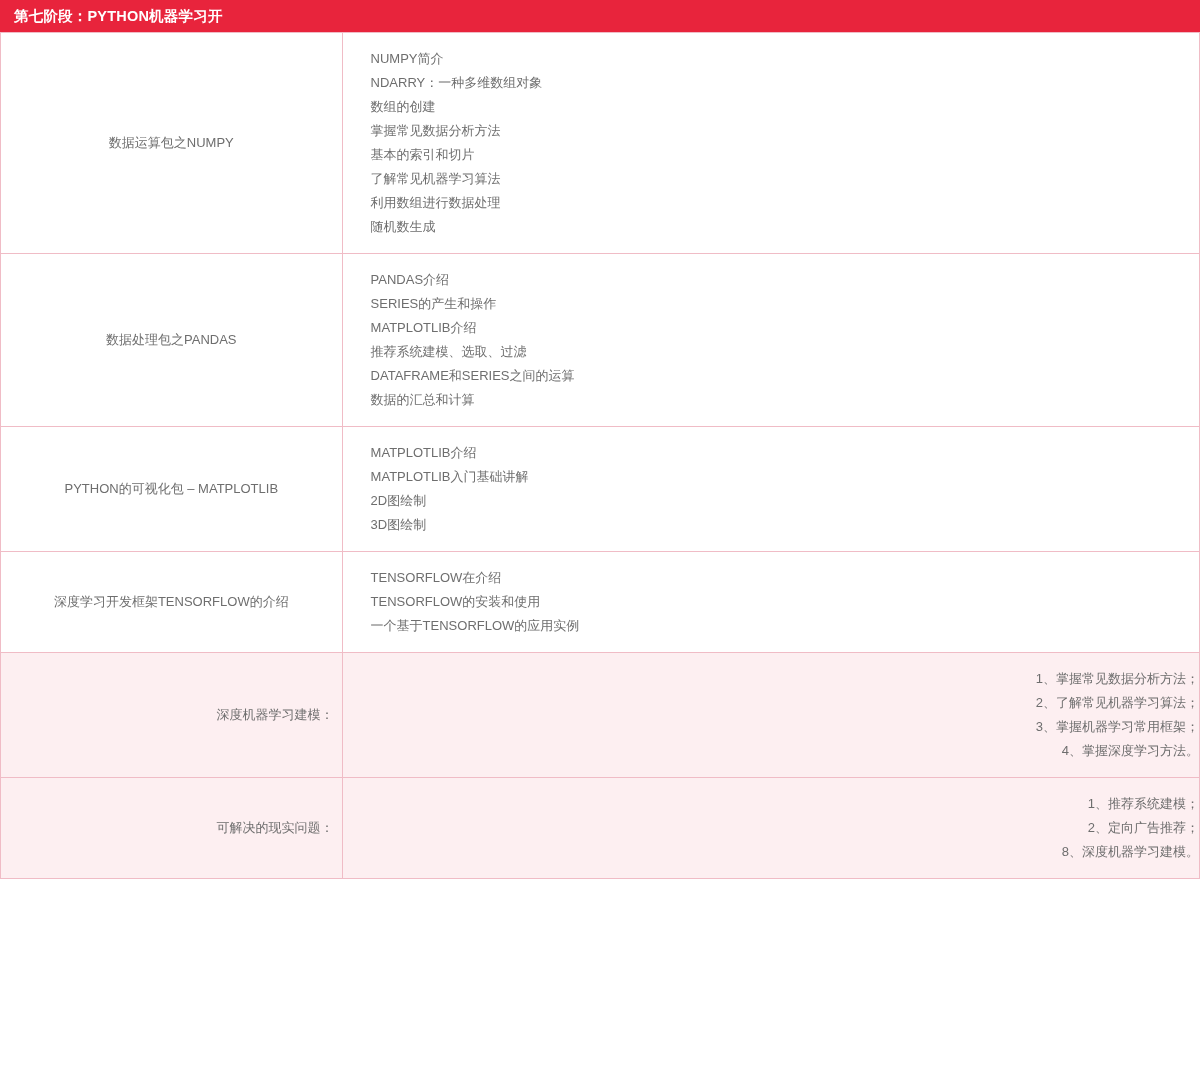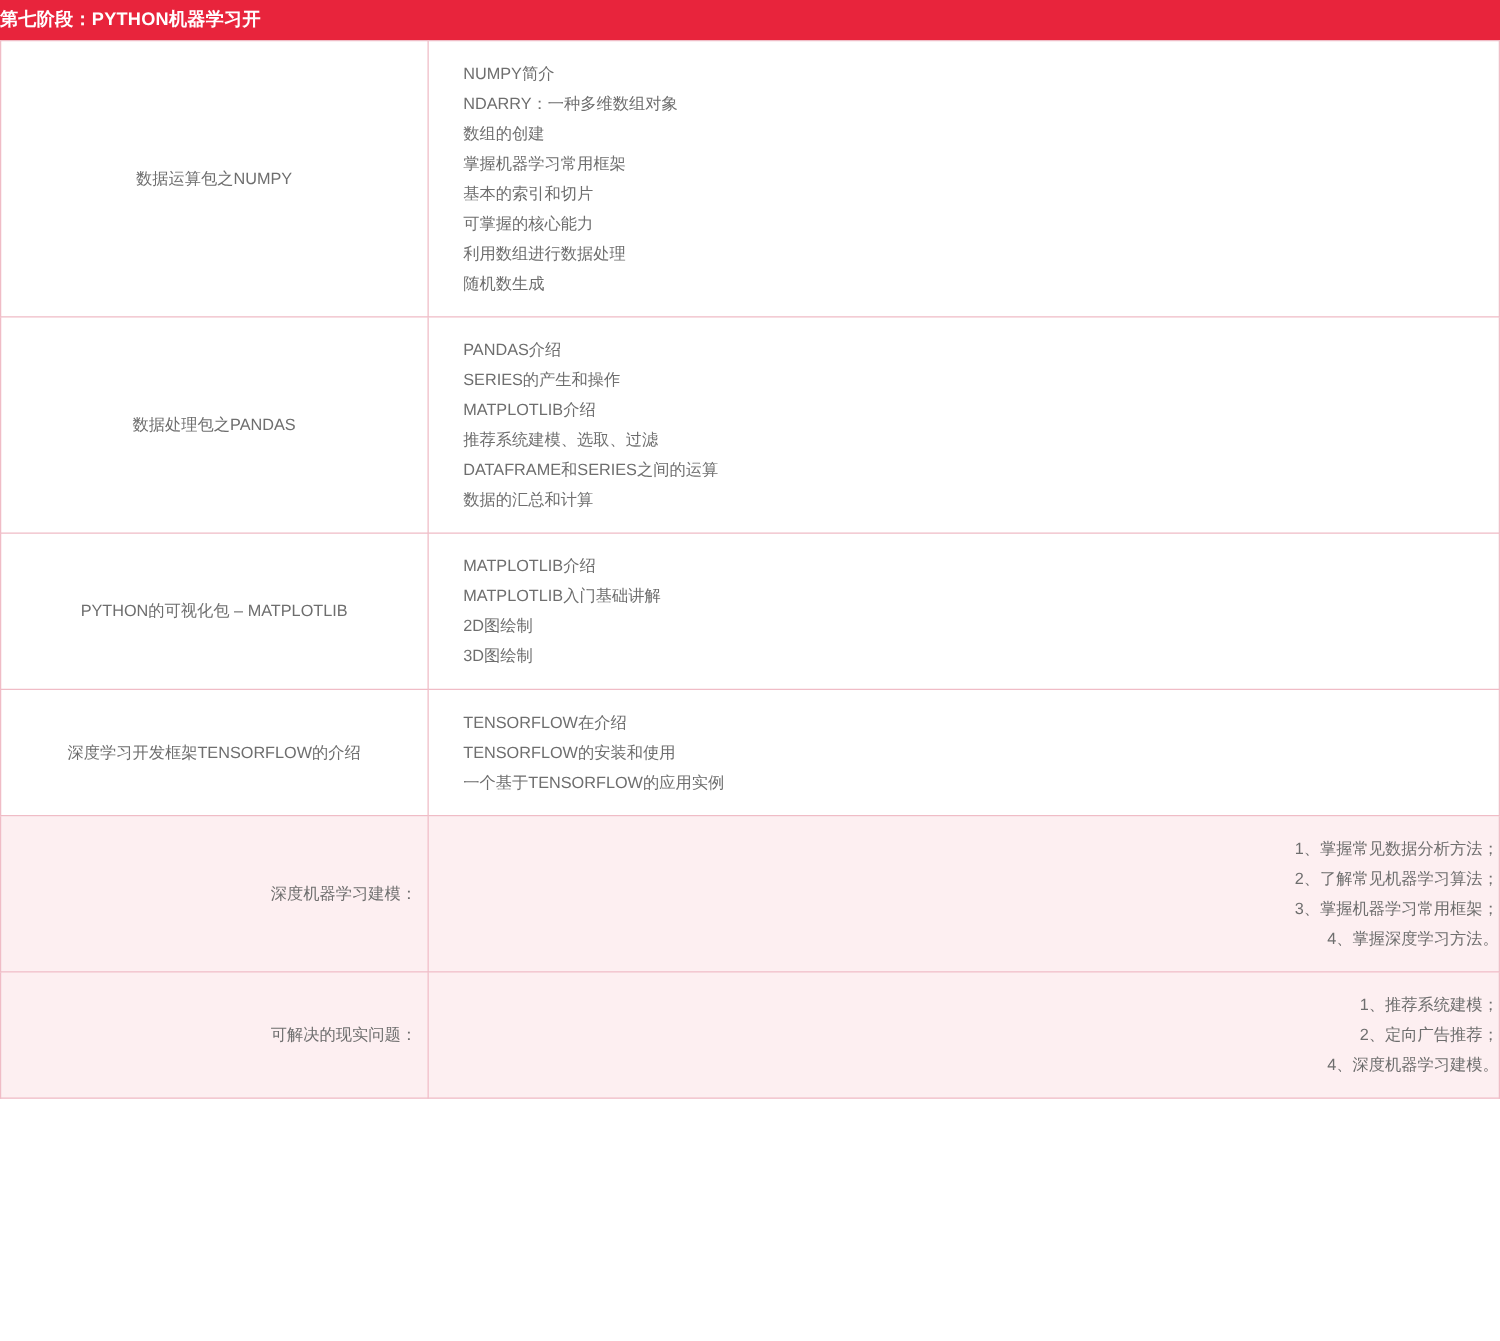--- a/index.html
+++ b/index.html
@@ -24,20 +24,21 @@
     height: 32px;
     background: #e8243c;
     display: flex;
     align-items: center;
     box-sizing: border-box;
   }
   .header .title {
     color: #ffffff;
     font-size: 14.5px;
     font-weight: bold;
+    padding-left: 14px;
     letter-spacing: 0.2px;
     line-height: 1;
   }
   
   table.curriculum {
     border-collapse: collapse;
     width: 1200px;
     table-layout: fixed;
   }
   table.curriculum td {
@@ -88,23 +89,23 @@
   </div>
 
   <table class="curriculum">
     <tbody>
         <tr>
           <td class="col-topic">数据运算包之NUMPY</td>
           <td class="col-detail">
             <div class="detail-line">NUMPY简介</div>
             <div class="detail-line">NDARRY：一种多维数组对象</div>
             <div class="detail-line">数组的创建</div>
-            <div class="detail-line">掌握机器学习常用框架</div>
+            <div class="detail-line">掌握常见数据分析方法</div>
             <div class="detail-line">基本的索引和切片</div>
-            <div class="detail-line">可掌握的核心能力</div>
+            <div class="detail-line">了解常见机器学习算法</div>
             <div class="detail-line">利用数组进行数据处理</div>
             <div class="detail-line">随机数生成</div>
           </td>
         </tr>
         <tr>
           <td class="col-topic">数据处理包之PANDAS</td>
           <td class="col-detail">
             <div class="detail-line">PANDAS介绍</div>
             <div class="detail-line">SERIES的产生和操作</div>
             <div class="detail-line">MATPLOTLIB介绍</div>
@@ -137,19 +138,19 @@
             <div class="detail-line">2、了解常见机器学习算法；</div>
             <div class="detail-line">3、掌握机器学习常用框架；</div>
             <div class="detail-line">4、掌握深度学习方法。</div>
           </td>
         </tr>
         <tr class="row-highlight">
           <td class="col-topic">可解决的现实问题：</td>
           <td class="col-detail">
             <div class="detail-line">1、推荐系统建模；</div>
             <div class="detail-line">2、定向广告推荐；</div>
-            <div class="detail-line">4、深度机器学习建模。</div>
+            <div class="detail-line">8、深度机器学习建模。</div>
           </td>
         </tr>
       </tbody>
   </table>
 
 </div>
 
 </body></html>

